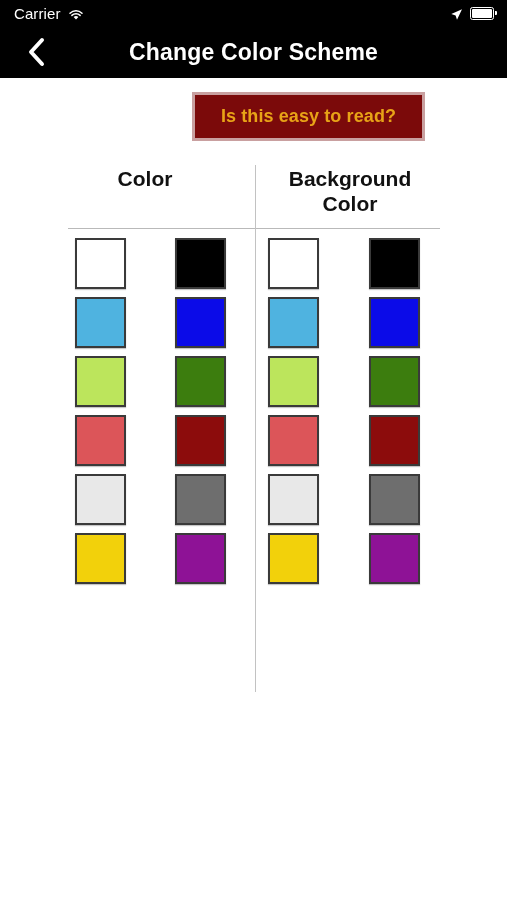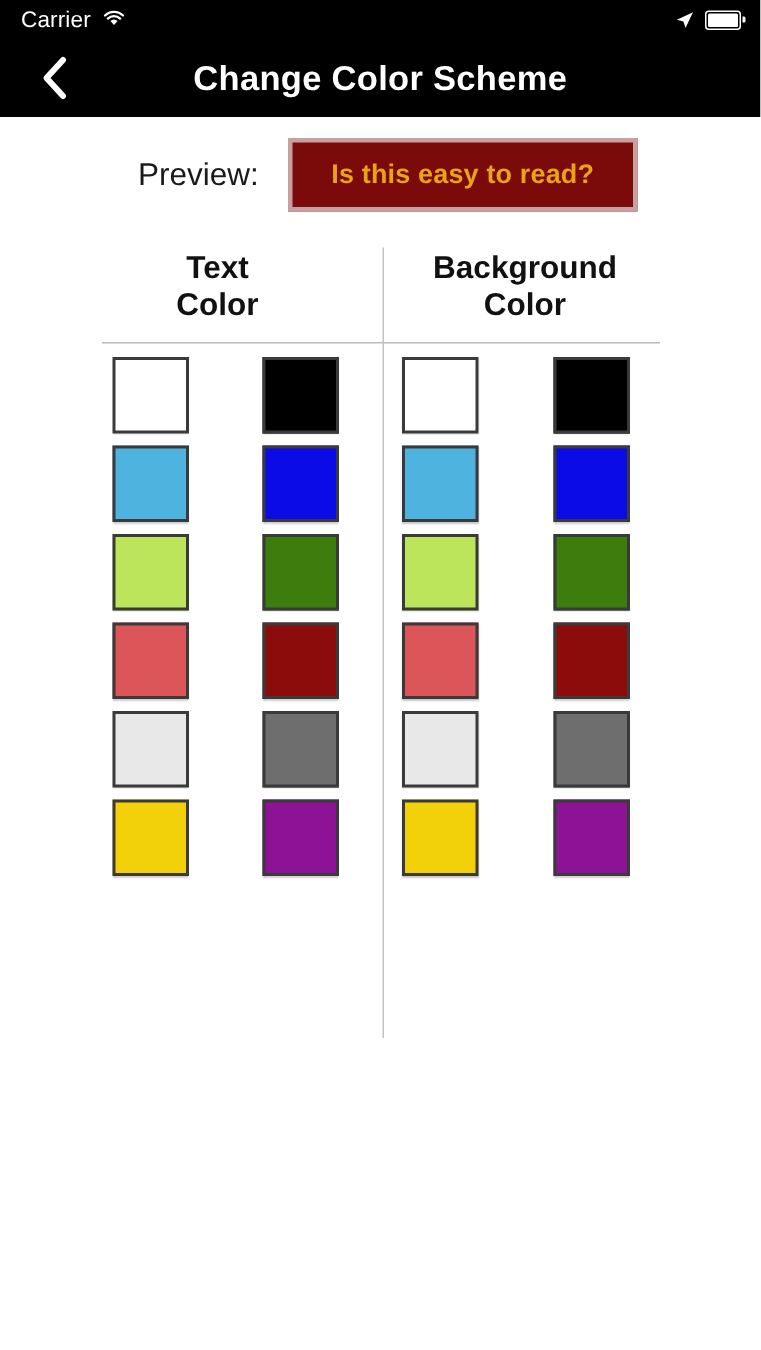--- a/index.html
+++ b/index.html
@@ -10,21 +10,21 @@
     overflow:hidden;
   }
   .phone { position:relative; width:507px; height:900px; background:#ffffff; }
 
   
   .statusbar {
     position:absolute; left:0; top:0; width:507px; height:26px;
     background:#000000; color:#ffffff;
     display:flex; align-items:center;
   }
-  .sb-left { position:absolute; left:14px; display:flex; align-items:flex-start; gap:7px; }
+  .sb-left { position:absolute; left:14px; display:flex; align-items:center; gap:7px; }
   .sb-carrier { font-size:15px; letter-spacing:.1px; color:#ffffff; }
   .wifi-icon { display:block; width:16px; height:12px; }
   .sb-time {
     position:absolute; left:0; width:507px; text-align:center;
     font-size:15px; font-weight:bold; color:#ffffff; letter-spacing:.2px;
   }
   .sb-right { position:absolute; right:10px; display:flex; align-items:center; gap:7px; }
   .loc-icon { display:block; width:13px; height:13px; }
   .battery { position:relative; width:27px; height:13px; }
   .battery .shell {
@@ -139,28 +139,26 @@
       <span class="chev">
         <svg viewBox="0 0 22 30" width="22" height="30">
           <path d="M16 3 L5 15 L16 27" stroke="#ffffff" stroke-width="4" fill="none" stroke-linecap="round" stroke-linejoin="round"></path>
         </svg>
       </span>
     </button>
     <div class="nav-title">Change Color Scheme</div>
   </div>
 
   <div class="preview-row">
-    <div class="preview-label">Preview:</div>
     <div class="preview-box" style="background: rgb(123, 10, 10); border-color: rgb(201, 160, 160);">
       <span class="preview-text" style="color: rgb(232, 163, 23);">Is this easy to read?</span>
     </div>
   </div>
 
   <div class="col-head left">
-    <div>Text</div>
     <div>Color</div>
   </div>
   <div class="col-head right">
     <div>Background</div>
     <div>Color</div>
   </div>
 
   <div class="hrule"></div>
   <div class="vrule"></div>
 

